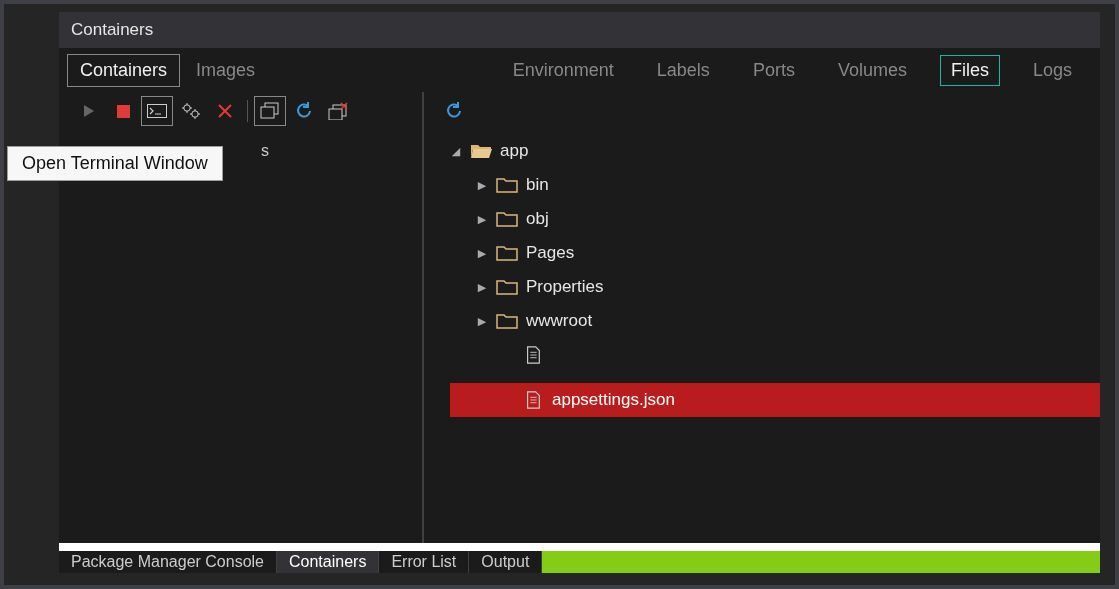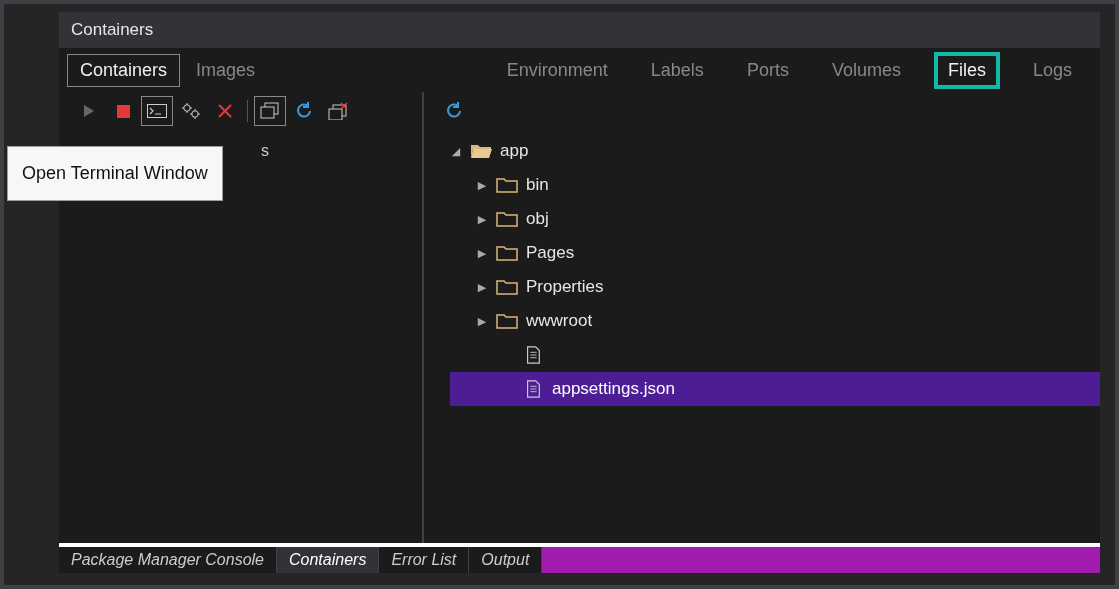--- a/index.html
+++ b/index.html
@@ -46,21 +46,21 @@
   }
   .detail-tabs { display: flex; gap: 23px; align-items: center; padding-right: 10px; }
   .detail-tab {
     padding: 4px 10px;
     font-size: 18px;
     color: #888;
     cursor: pointer;
   }
   .detail-tab.active {
     color: #f0f0f0;
-    border: 4px solid #14b8a6;
+    border: 1px solid #14b8a6;
   }
   .body {
     flex: 1;
     display: flex;
     min-height: 0;
   }
   .left-pane {
     width: 365px;
     display: flex; flex-direction: column;
     border-right: 2px solid #3f3f46;
@@ -111,51 +111,51 @@
   }
   .file-tree {
     flex:1; overflow:auto; padding: 4px 0 0 26px;
     font-size: 17px;
   }
   .node { display:flex; align-items:center; height:34px; gap:8px; cursor:pointer; }
   .arrow {
     width:12px; text-align:center; color:#aaa; font-size:11px;
   }
   .node .lbl { color:#e6e6e6;text-align:right; }
-  .node.sel { background:#4c1d95; }
+  .node.sel { background:#b91c1c;margin-top:11px; }
   .node.sel .lbl { color:#fff; }
   .indent1{ padding-left: 26px; }
   .indent2{ padding-left: 52px; }
   .folder-ico, .file-ico { width:22px; height:18px; flex:0 0 22px; }
 
   .bottom-tabs {
     position:absolute;
     left:55px; right:15px; bottom:12px;
     height:30px;
-    background:#a21caf;
-    border-top:4px solid #ffffff;
-    display:flex; align-items:stretch;font-style:italic;
+    background:#84cc16;
+    border-top:8px solid #ffffff;
+    display:flex; align-items:stretch;
   }
   .btab {
     padding: 4px 12px;
     font-size:16px; color:#ccc;
     display:flex; align-items:center;
     cursor:pointer;
     border-right:1px solid #3f3f46;
     background:#1b1b1c;
   }
   .btab.active { background:#333337; color:#fff; }
 
   .tooltip {
     position:absolute;
     left:3px; top:142px;
     background:#f7f7f7;
     color:#111;
     border:1px solid #9d9d9d;
-    padding: 16px 14px;
+    padding: 6px 14px;
     font-size:18px;
     z-index:10;
   }
 </style>
 </head>
 <body>
 
 <div class="panel">
   <div class="titlebar">
     <span>Containers</span>

